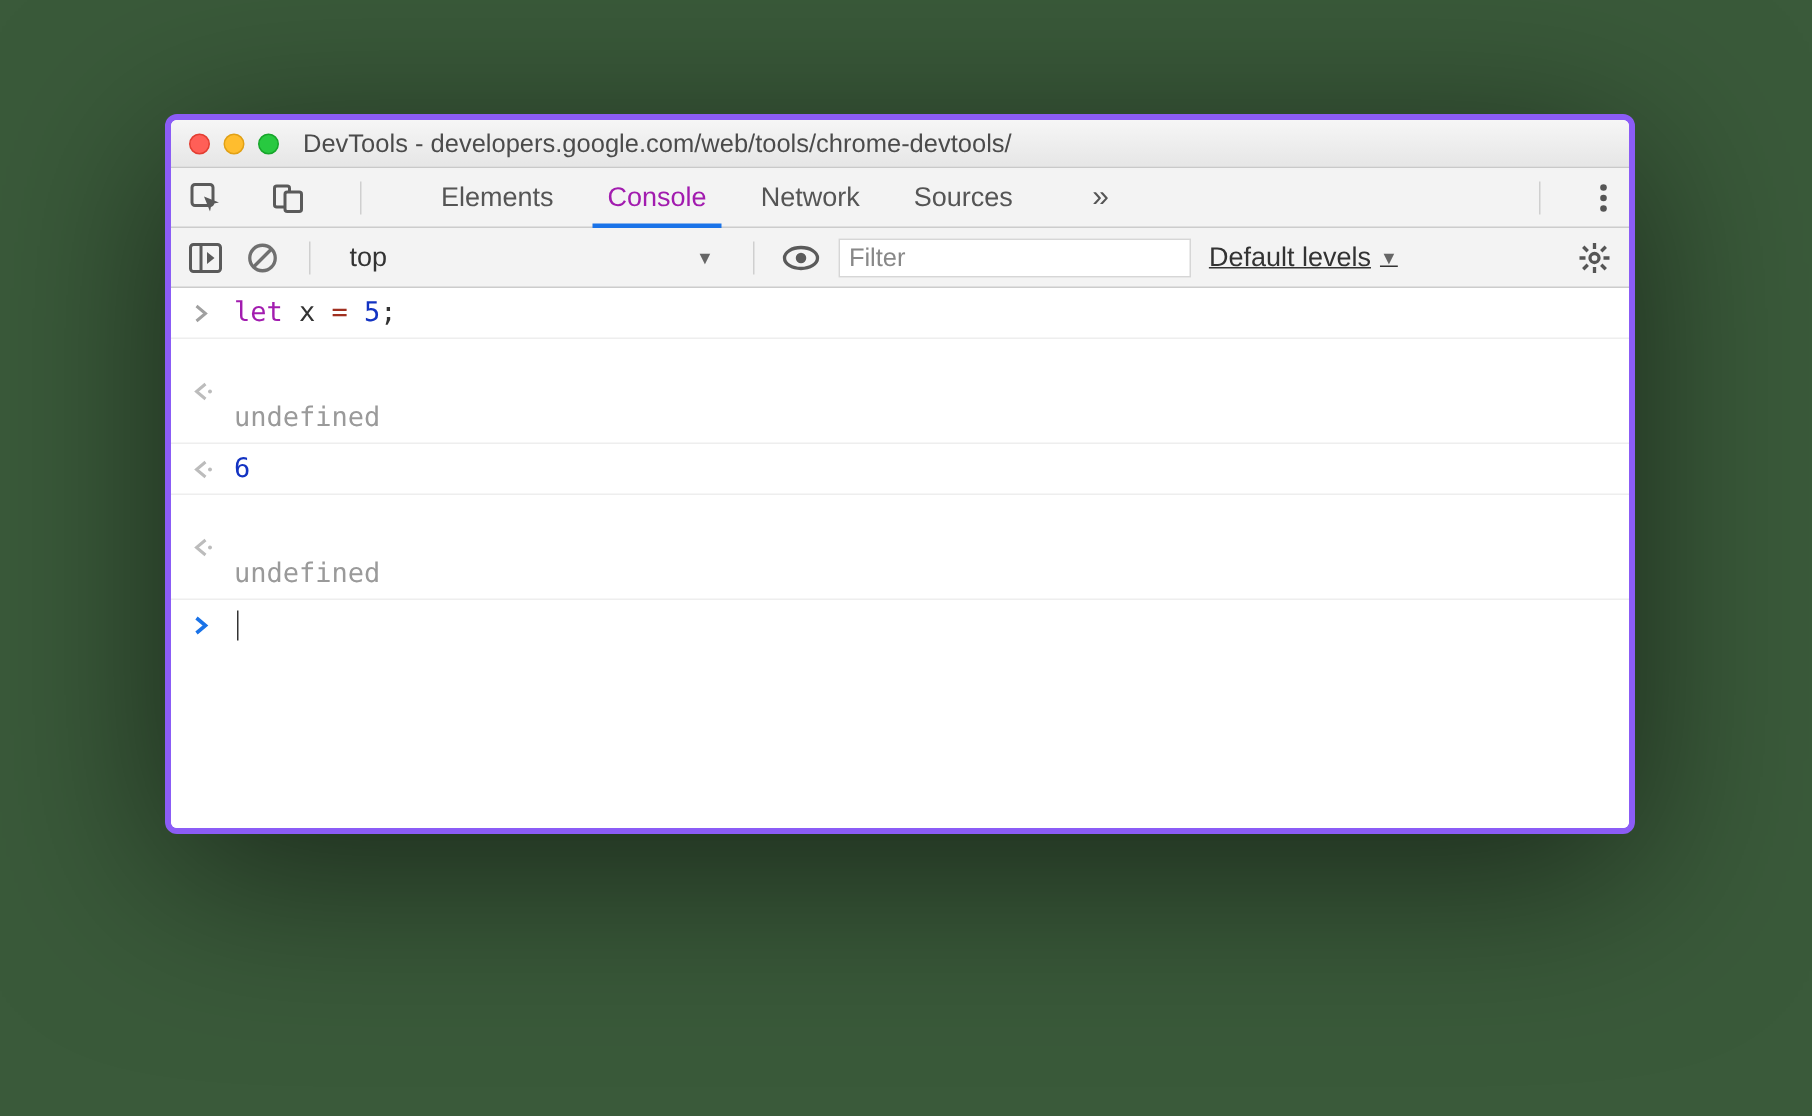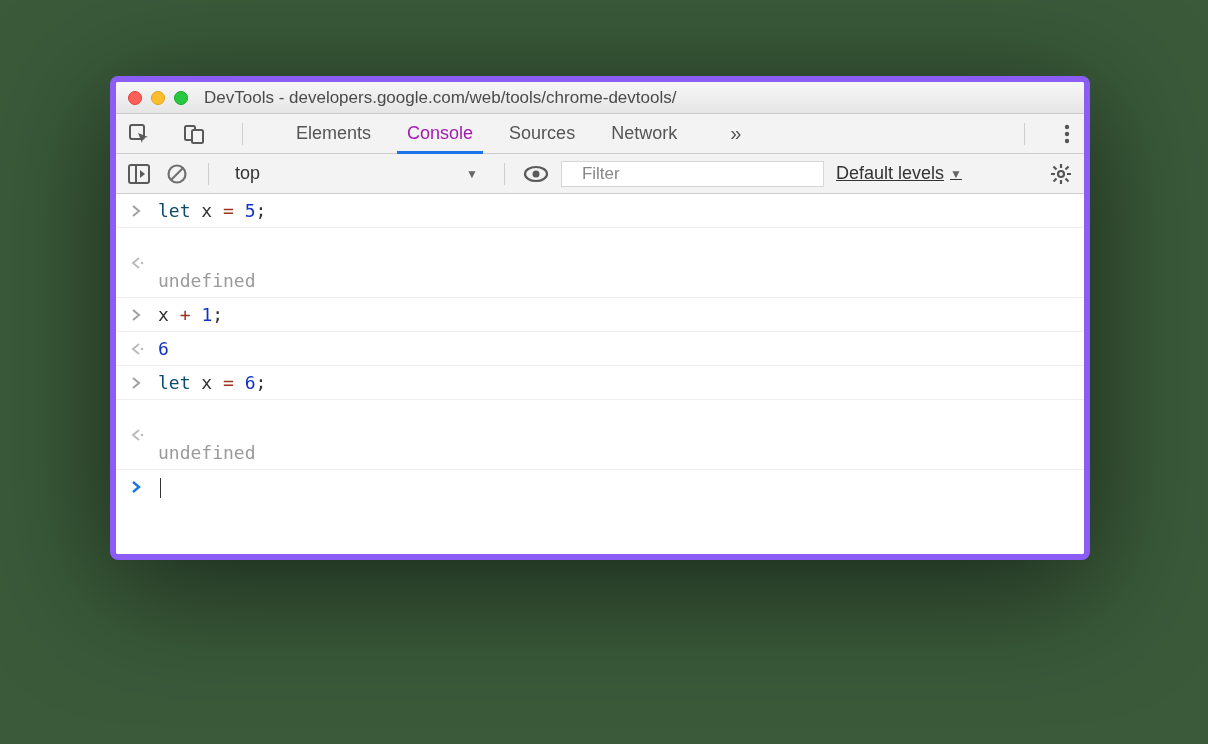--- a/index.html
+++ b/index.html
@@ -1,18 +1,18 @@
 <!DOCTYPE html>
 <html><head>
 <meta charset="utf-8">
 <style>
   * { box-sizing: border-box; margin: 0; padding: 0; }
   html, body { width: 1208px; height: 744px; background: #3a5a3a; font-family: -apple-system, "Helvetica Neue", Arial, sans-serif; }
   .shadow-wrap { position: absolute; left: 110px; top: 76px; width: 980px; filter: drop-shadow(0 25px 60px rgba(0,0,0,0.55)); }
-  .window { width: 980px; background: #fff; border-radius: 8px; overflow: hidden; border: 6px solid #8b5cf6; }
+  .window { width: 980px; background: #fff; border-radius: 8px; overflow: hidden; border: 4px solid #8b5cf6; }
   
   .titlebar { height: 32px; background: linear-gradient(#f6f6f6,#e6e6e6); border-bottom: 1px solid #c9c9c9; display: flex; align-items: center; padding: 0 12px; gap: 10px; }
   .traffic { display: flex; gap: 9px; align-items: center; }
   .tl { width: 14px; height: 14px; border-radius: 50%; }
   .tl.red { background:#ff5f57; border:1px solid #e33e32;}
   .tl.yellow { background:#ffbd2e; border:1px solid #e1a116;}
   .tl.green { background:#28c940; border:1px solid #17a62b;}
   .title { color:#4b4b4b; font-size:17px; margin-left:6px; white-space:nowrap; }
   
   .tabsbar { height: 40px; background:#f3f3f3; border-bottom:1px solid #ccc; display:flex; align-items:center; padding:0 10px; gap:29px; }
@@ -22,29 +22,29 @@
   .tab { padding:0 18px; display:flex; align-items:center; font-size:18px; color:#555; cursor:pointer; position:relative; }
   .tab.active { color:#a21caf; }
   .tab.active::after { content:""; position:absolute; left:8px; right:8px; bottom:-1px; height:3px; background:#1a73e8; }
   .overflow { font-size:20px; color:#555; padding:0 6px; cursor:pointer;}
   .spacer { flex:1; }
   .dots { font-size:22px; color:#555; cursor:pointer; padding:0 4px;}
   
   .subbar { height:40px; background:#f3f3f3; border-bottom:1px solid #ccc; display:flex; align-items:center; padding:0 10px; gap:12px; }
   .ctx { display:flex; align-items:center; gap:3px; font-size:18px; color:#333; cursor:pointer; padding:0 8px; }
   .tri { font-size:12px; color:#666; }
-  .filter { background:#fff; border:1px solid #d6d6d6; height:26px; flex:0 0 180px; padding:0 20px; font-size:17px; color:#333; }
+  .filter { background:#fff; border:1px solid #d6d6d6; height:26px; flex:0 0 180px; padding:0 6px; font-size:17px; color:#333; }
   .filter::placeholder { color:#888; }
   .levels { font-size:18px; color:#333; display:flex; align-items:center; gap:6px; cursor:pointer;text-decoration:underline; }
   
   .console { background:#fff; min-height:360px; font-family: Menlo, Consolas, monospace; font-size:18px; }
   .row { display:flex; align-items:center; padding:6px 14px; border-bottom:1px solid #eee; gap:14px; }
   .row:last-child { border-bottom:none; }
   .gutter { width:14px; display:flex; justify-content:center; }
-  .code .kw { color:#0c4a6e; }
+  .code .kw { color:#a21caf; }
   .code .ident { color:#333; }
   .code .op { color:#a03020; }
   .code .num { color:#1333c2; }
   .code .punct { color:#333; }
   .result-undef { color:#9a9a9a;margin-top:36px; }
   .result-num { color:#1333c2; }
   .cursor { display:inline-block; width:1px; height:20px; background:#333; vertical-align:middle; margin-left:2px;}
   svg { display:block; }
 </style>
 </head>
@@ -77,24 +77,24 @@
       </div>
       <div class="sep"></div>
       <div class="tabs">
         <div class="tab">
             <span>Elements</span>
           </div>
         <div class="tab active">
             <span>Console</span>
           </div>
         <div class="tab">
+            <span>Network</span>
+          </div>
+        <div class="tab">
             <span>Sources</span>
-          </div>
-        <div class="tab">
-            <span>Network</span>
           </div>
       </div>
       <div class="overflow"><span>»</span></div>
       <div class="spacer"></div>
       <div class="sep"></div>
       <div class="dots">
         <svg width="6" height="22" viewBox="0 0 6 22">
             <circle cx="3" cy="4" r="2.2" fill="#555"></circle>
             <circle cx="3" cy="11" r="2.2" fill="#555"></circle>
             <circle cx="3" cy="18" r="2.2" fill="#555"></circle>
@@ -165,45 +165,29 @@
           <div class="gutter">
             <svg width="14" height="14" viewBox="0 0 14 14">
               <path d="M9 2 L3 7 L9 12" fill="none" stroke="#bcbcbc" stroke-width="2"></path>
               <circle cx="12" cy="7" r="1.3" fill="#bcbcbc"></circle>
             </svg>
           </div>
           <div class="result-undef">undefined</div>
         </div>
         <div class="row">
           <div class="gutter">
-            <svg width="12" height="14" viewBox="0 0 12 14">
-              <path d="M2 2 L8 7 L2 12" fill="none" stroke="#a0a0a0" stroke-width="2"></path>
-            </svg>
-          </div>
-          <div class="code"><span class="ident">x</span> <span class="op">+</span> <span class="num">1</span><span class="punct">;</span></div>
-        </div>
-        <div class="row">
-          <div class="gutter">
             <svg width="14" height="14" viewBox="0 0 14 14">
               <path d="M9 2 L3 7 L9 12" fill="none" stroke="#bcbcbc" stroke-width="2"></path>
               <circle cx="12" cy="7" r="1.3" fill="#bcbcbc"></circle>
             </svg>
           </div>
           <div class="result-num">6</div>
         </div>
         <div class="row">
           <div class="gutter">
-            <svg width="12" height="14" viewBox="0 0 12 14">
-              <path d="M2 2 L8 7 L2 12" fill="none" stroke="#a0a0a0" stroke-width="2"></path>
-            </svg>
-          </div>
-          <div class="code"><span class="kw">let</span> <span class="ident">x</span> <span class="op">=</span> <span class="num">6</span><span class="punct">;</span></div>
-        </div>
-        <div class="row">
-          <div class="gutter">
             <svg width="14" height="14" viewBox="0 0 14 14">
               <path d="M9 2 L3 7 L9 12" fill="none" stroke="#bcbcbc" stroke-width="2"></path>
               <circle cx="12" cy="7" r="1.3" fill="#bcbcbc"></circle>
             </svg>
           </div>
           <div class="result-undef">undefined</div>
         </div>
         <div class="row">
           <div class="gutter">
             <svg width="12" height="14" viewBox="0 0 12 14">

